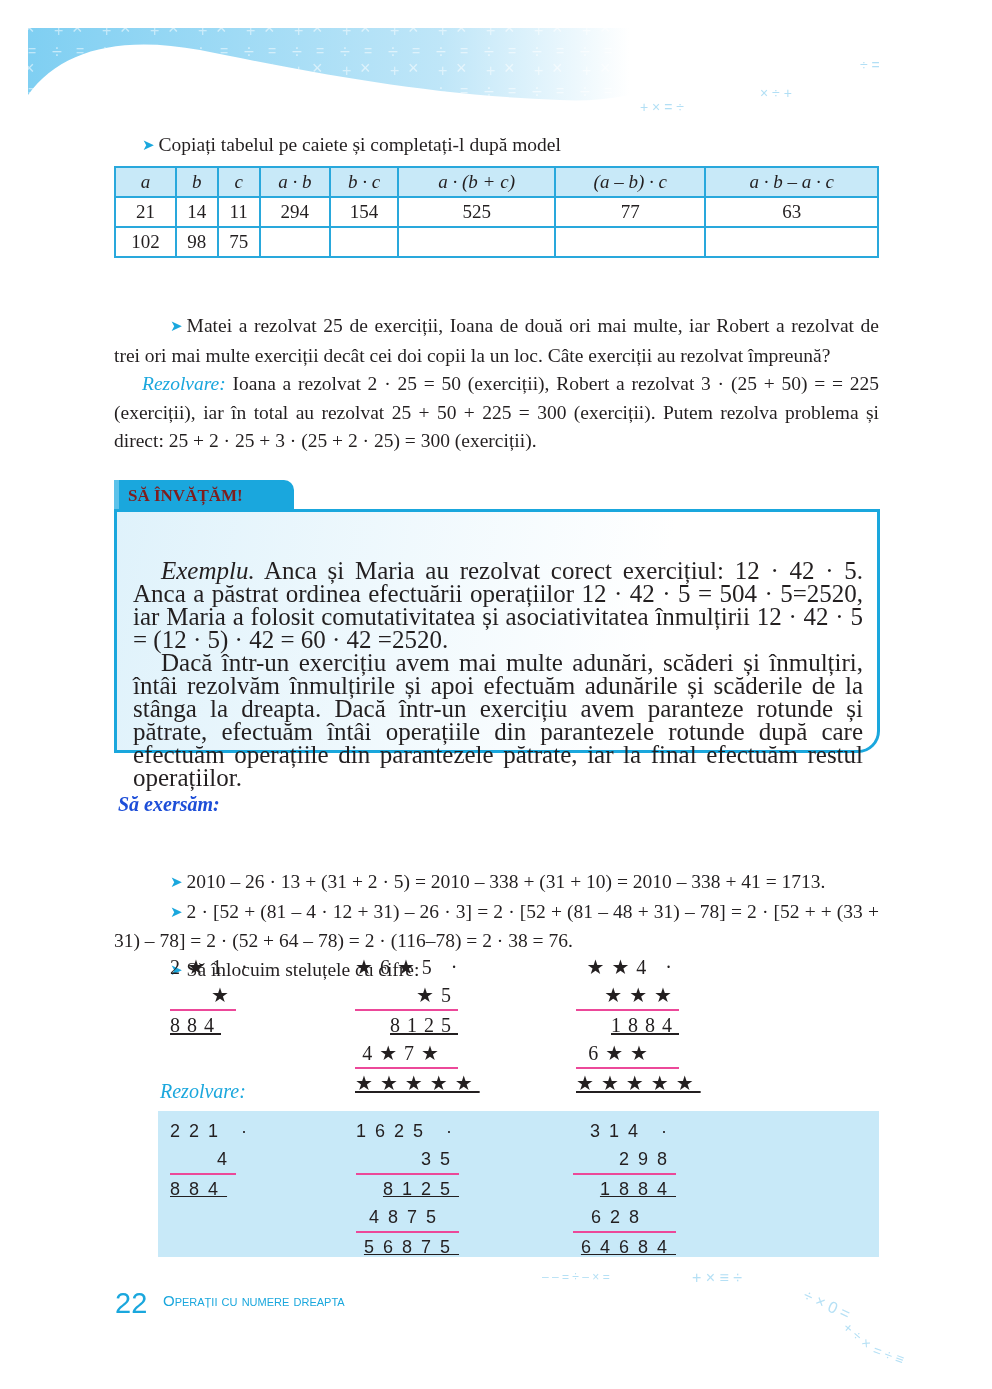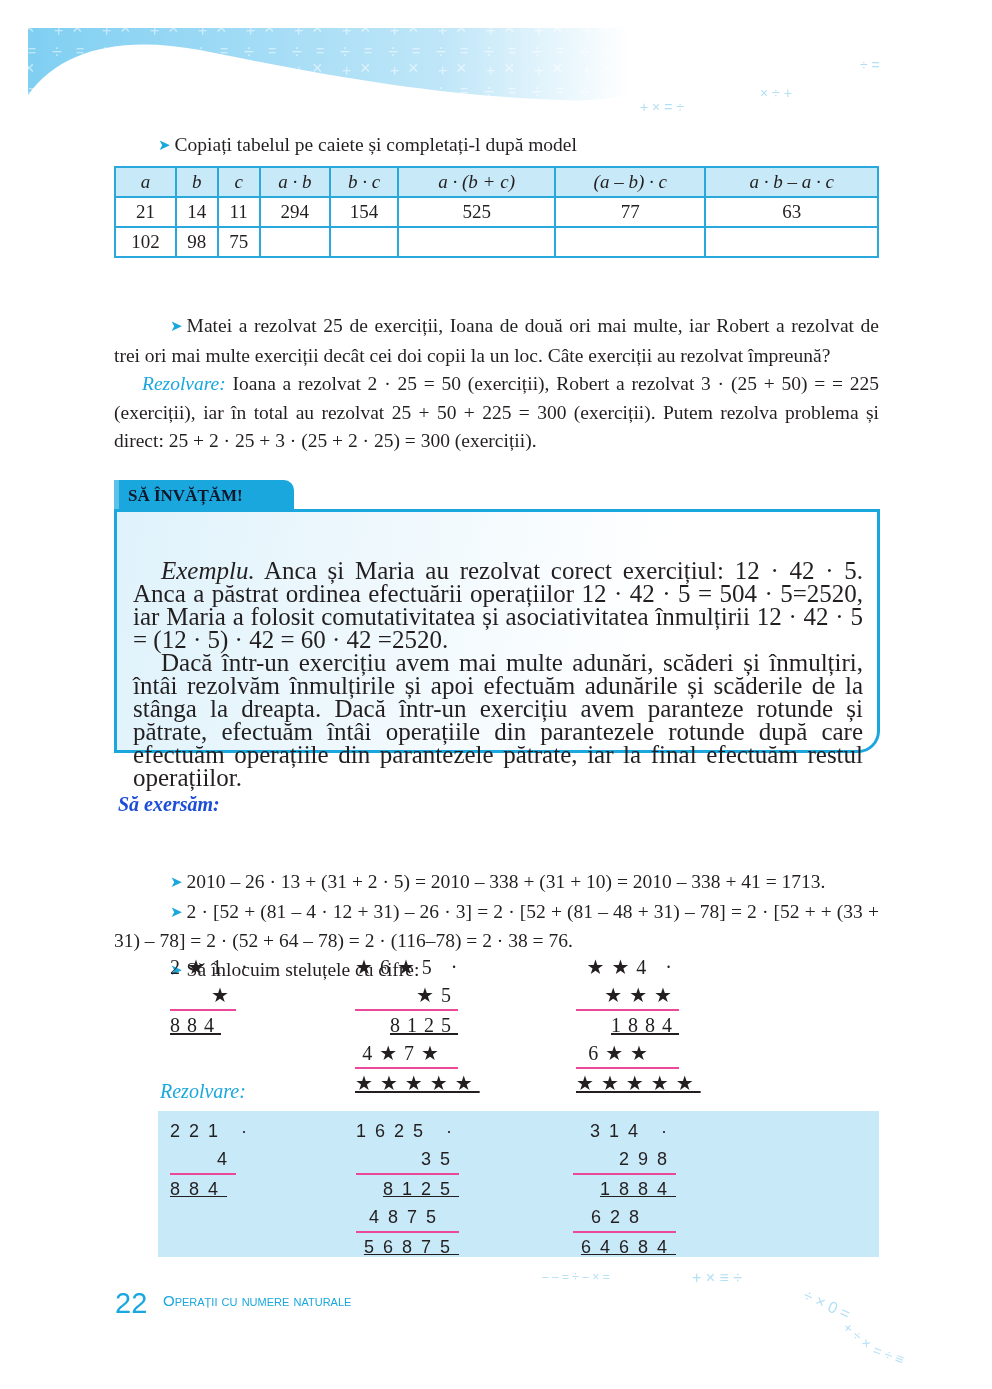--- a/index.html
+++ b/index.html
@@ -11,21 +11,21 @@
   .arrow { color:#1aa7dd; font-size:15px; margin-right:4px; display:inline-block; transform:translateY(-1px); }
   .accent { color:#1aa7dd; font-style:italic; }
   .indent { text-indent:28px; }
   .justify { text-align:justify; text-align-last:left;margin-top:36px; }
 
   table.grid { position:absolute; left:114px; top:166px; width:765px; border-collapse:collapse; font-size:19px; }
   table.grid th, table.grid td { border:2px solid #29a8dc; text-align:center; height:28px; padding:0; }
   table.grid th { background:#c8e9f8; font-style:italic; font-weight:normal; }
 
   .learn-tab { position:absolute; left:114px; top:480px; width:180px; height:30px; background:#1aa7dd;
-               border-radius:0 10px 0 0; color:#0f172a; font-weight:bold; font-size:17px; line-height:31px; }
+               border-radius:0 10px 0 0; color:#7f1d1d; font-weight:bold; font-size:17px; line-height:31px; }
   .learn-tab span { padding-left:14px; }
   .learn-tab::before { content:""; position:absolute; left:0; top:0; width:5px; height:30px; background:#5cc2ea; }
   .learn-box { position:absolute; left:114px; top:509px; width:760px; height:238px;
                border:3px solid #1aa7dd; border-top-width:3px; border-radius:0 0 22px 0;
                background:linear-gradient(100deg, #dff2fb 0%, #ffffff 70%); }
   .learn-box .para { font-size:25px; line-height:23px; }
 
   .section-title { position:absolute; left:118px; top:793px; font-weight:bold; font-style:italic; color:#1d4ed8; font-size:20px; }
 
   .mult { position:absolute; font-family:"Liberation Serif", serif; font-size:20px; }
@@ -58,21 +58,21 @@
   <path d="M28 28 H780 C720 70 640 105 560 100 C420 95 300 70 200 50 C120 35 60 50 28 95 Z" fill="url(#bg)"></path>
   <path d="M28 28 H780 C720 70 640 105 560 100 C420 95 300 70 200 50 C120 35 60 50 28 95 Z" fill="url(#sym)"></path>
   <path d="M780 28 C800 30 900 25 930 30 C880 60 800 100 700 110 C760 90 790 60 780 28 Z" fill="url(#sym)" opacity="0.6"></path>
   <g fill="#9fd8f3" font-size="14" font-family="Liberation Sans, sans-serif" opacity="0.8">
     <text x="640" y="112">+ × = ÷</text>
     <text x="760" y="98">× ÷ +</text>
     <text x="860" y="70">÷ =</text>
   </g>
 </svg>
 
-<div class="para" style="left:158px; top:131px;">
+<div class="para" style="left:142px; top:131px;">
   <span class="arrow">➤</span><span>Copiați tabelul pe caiete și completați-l după model</span>
 </div>
 
 <table class="grid">
   <thead>
     <tr id="thead-row">
         <th>a</th>
         <th>b</th>
         <th>c</th>
         <th>a · b</th>
@@ -165,21 +165,21 @@
     <div class="mult" style="left: 415px; top: 6px; width: 103px;">
       <div class="row">314 ·</div>
       <div class="row">298</div>
       <div class="row rule">1884</div>
       <div class="row">628  </div>
       <div class="row rule">64684</div>
     </div>
   </div>
 
 <div class="page-num">22</div>
-<div class="chapter"><span id="chapter-text" style="font-variant: small-caps;">Operații cu numere naturale</span></div>
+<div class="chapter"><span id="chapter-text" style="font-variant: small-caps;">Operații cu numere dreapta</span></div>
 <svg class="footer-deco" viewBox="0 0 420 110">
   <g fill="#b5e0f5" font-family="Liberation Sans, sans-serif">
     <text x="0" y="22" font-size="12">‒ ‒ = ÷ ‒ × =</text>
     <text x="150" y="24" font-size="16">+ × ≡ ÷</text>
     <text x="260" y="40" font-size="16" transform="rotate(25 260 40)">÷ × 0 =</text>
     <text x="300" y="70" font-size="14" transform="rotate(40 300 70)">+ ÷ ×</text>
     <text x="330" y="95" font-size="14" transform="rotate(20 330 95)">= ÷ ≡</text>
   </g>
 </svg>
 

